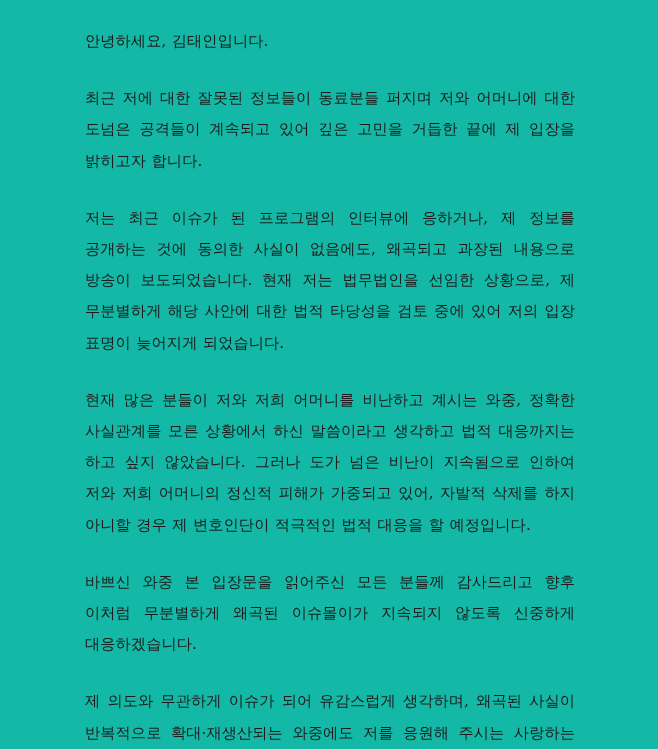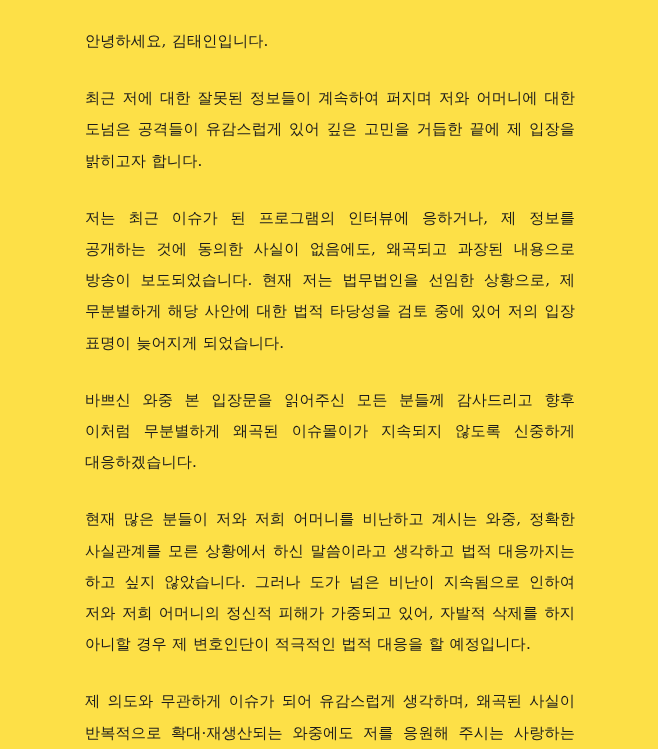--- a/index.html
+++ b/index.html
@@ -13,21 +13,21 @@
     height: 749px;
     overflow: hidden;
     font-family: "DejaVu Serif", "Liberation Serif", serif;
     color: #1a1a1a;
     -webkit-font-smoothing: antialiased;
   }
   .page {
     position: relative;
     width: 658px;
     height: 749px;
-    background: #fde047;
+    background: #14b8a6;
     box-sizing: border-box;
   }
   .doc-body {
     position: absolute;
     left: 85px;
     top: 26px;
     width: 490px;
   }
   .para {
     margin: 0 0 26px 0;
@@ -51,24 +51,24 @@
   }
 </style>
 </head>
 <body style="background: rgb(255, 255, 255); color: rgb(28, 28, 28);">
 
 <div class="page">
   <article class="doc-body">
 
     <p class="para single">안녕하세요, 김태인입니다.</p>
 
-    <p class="para">최근 저에 대한 잘못된 정보들이 계속하여 퍼지며 저와 어머니에 대한 도넘은 공격들이 유감스럽게 있어 깊은 고민을 거듭한 끝에 제 입장을 밝히고자 합니다.</p>
+    <p class="para">최근 저에 대한 잘못된 정보들이 동료분들 퍼지며 저와 어머니에 대한 도넘은 공격들이 계속되고 있어 깊은 고민을 거듭한 끝에 제 입장을 밝히고자 합니다.</p>
 
     <p class="para">저는 최근 이슈가 된 프로그램의 인터뷰에 응하거나, 제 정보를 공개하는 것에 동의한 사실이 없음에도, 왜곡되고 과장된 내용으로 방송이 보도되었습니다. 현재 저는 법무법인을 선임한 상황으로, 제 무분별하게 해당 사안에 대한 법적 타당성을 검토 중에 있어 저의 입장 표명이 늦어지게 되었습니다.</p>
 
+    <p class="para">현재 많은 분들이 저와 저희 어머니를 비난하고 계시는 와중, 정확한 사실관계를 모른 상황에서 하신 말씀이라고 생각하고 법적 대응까지는 하고 싶지 않았습니다. 그러나 도가 넘은 비난이 지속됨으로 인하여 저와 저희 어머니의 정신적 피해가 가중되고 있어, 자발적 삭제를 하지 아니할 경우 제 변호인단이 적극적인 법적 대응을 할 예정입니다.</p>
+
     <p class="para">바쁘신 와중 본 입장문을 읽어주신 모든 분들께 감사드리고 향후 이처럼 무분별하게 왜곡된 이슈몰이가 지속되지 않도록 신중하게 대응하겠습니다.</p>
-
-    <p class="para">현재 많은 분들이 저와 저희 어머니를 비난하고 계시는 와중, 정확한 사실관계를 모른 상황에서 하신 말씀이라고 생각하고 법적 대응까지는 하고 싶지 않았습니다. 그러나 도가 넘은 비난이 지속됨으로 인하여 저와 저희 어머니의 정신적 피해가 가중되고 있어, 자발적 삭제를 하지 아니할 경우 제 변호인단이 적극적인 법적 대응을 할 예정입니다.</p>
 
     <p class="para">제 의도와 무관하게 이슈가 되어 유감스럽게 생각하며, 왜곡된 사실이 반복적으로 확대·재생산되는 와중에도 저를 응원해 주시는 사랑하는 지인분들, 동료분들, 고객님들, 시청자분들께 다시 한 번 깊은 감사 인사를 드립니다.</p>
 
   </article>
 </div>
 
 </body></html>

